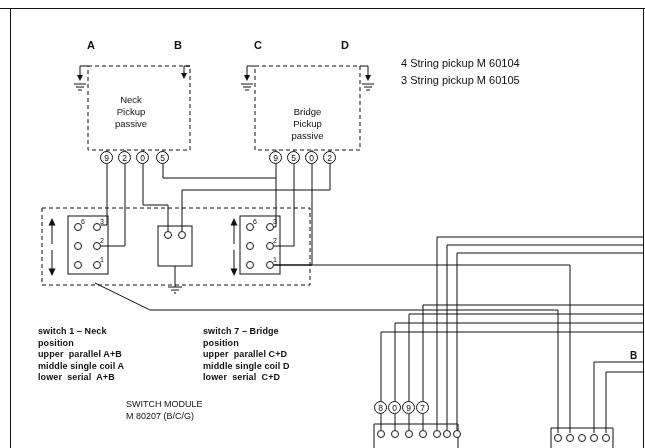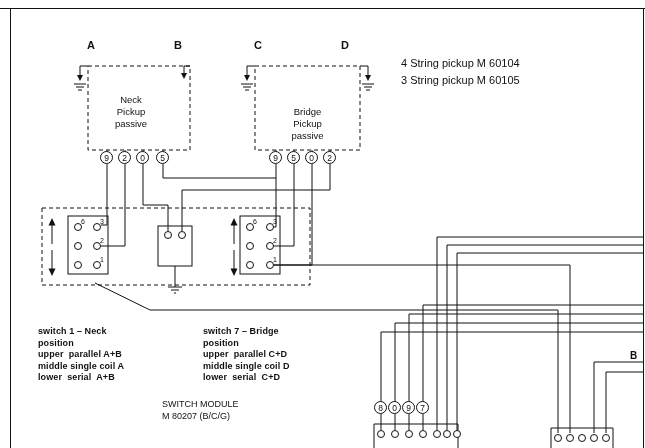--- a/index.html
+++ b/index.html
@@ -6,21 +6,21 @@
   .stage{position:relative;width:645px;height:448px;background:#ffffff;overflow:hidden;
          font-family:"Liberation Sans",sans-serif;color:#111;}
   .lines{position:absolute;left:0;top:0;}
   .col{position:absolute;font-weight:700;font-size:11px;line-height:11px;}
   .plabel{position:absolute;text-align:center;font-size:9.5px;line-height:12px;white-space:pre-line;}
   .term{position:absolute;width:13px;height:13px;border:1px solid #111;border-radius:50%;
         background:#fff;font-size:8.5px;line-height:12px;text-align:center;box-sizing:border-box;}
   .clbl{position:absolute;font-size:7px;line-height:7px;}
   .note{position:absolute;font-size:11px;line-height:16.5px;}
   .swnote{position:absolute;font-weight:700;font-size:9px;line-height:11.5px;white-space:pre-wrap;letter-spacing:.1px;}
-  .modlabel{position:absolute;font-size:9px;line-height:11.5px;white-space:pre-line;margin-left:36px;}
+  .modlabel{position:absolute;font-size:9px;line-height:11.5px;white-space:pre-line;}
   .wlabel{position:absolute;font-weight:700;font-size:10px;line-height:10px;}
 </style>
 </head>
 <body>
 
 <div class="stage">
 
   <svg class="lines" width="645" height="448" viewBox="0 0 645 448">
     <g stroke="#111" fill="none" stroke-width="1">
 

